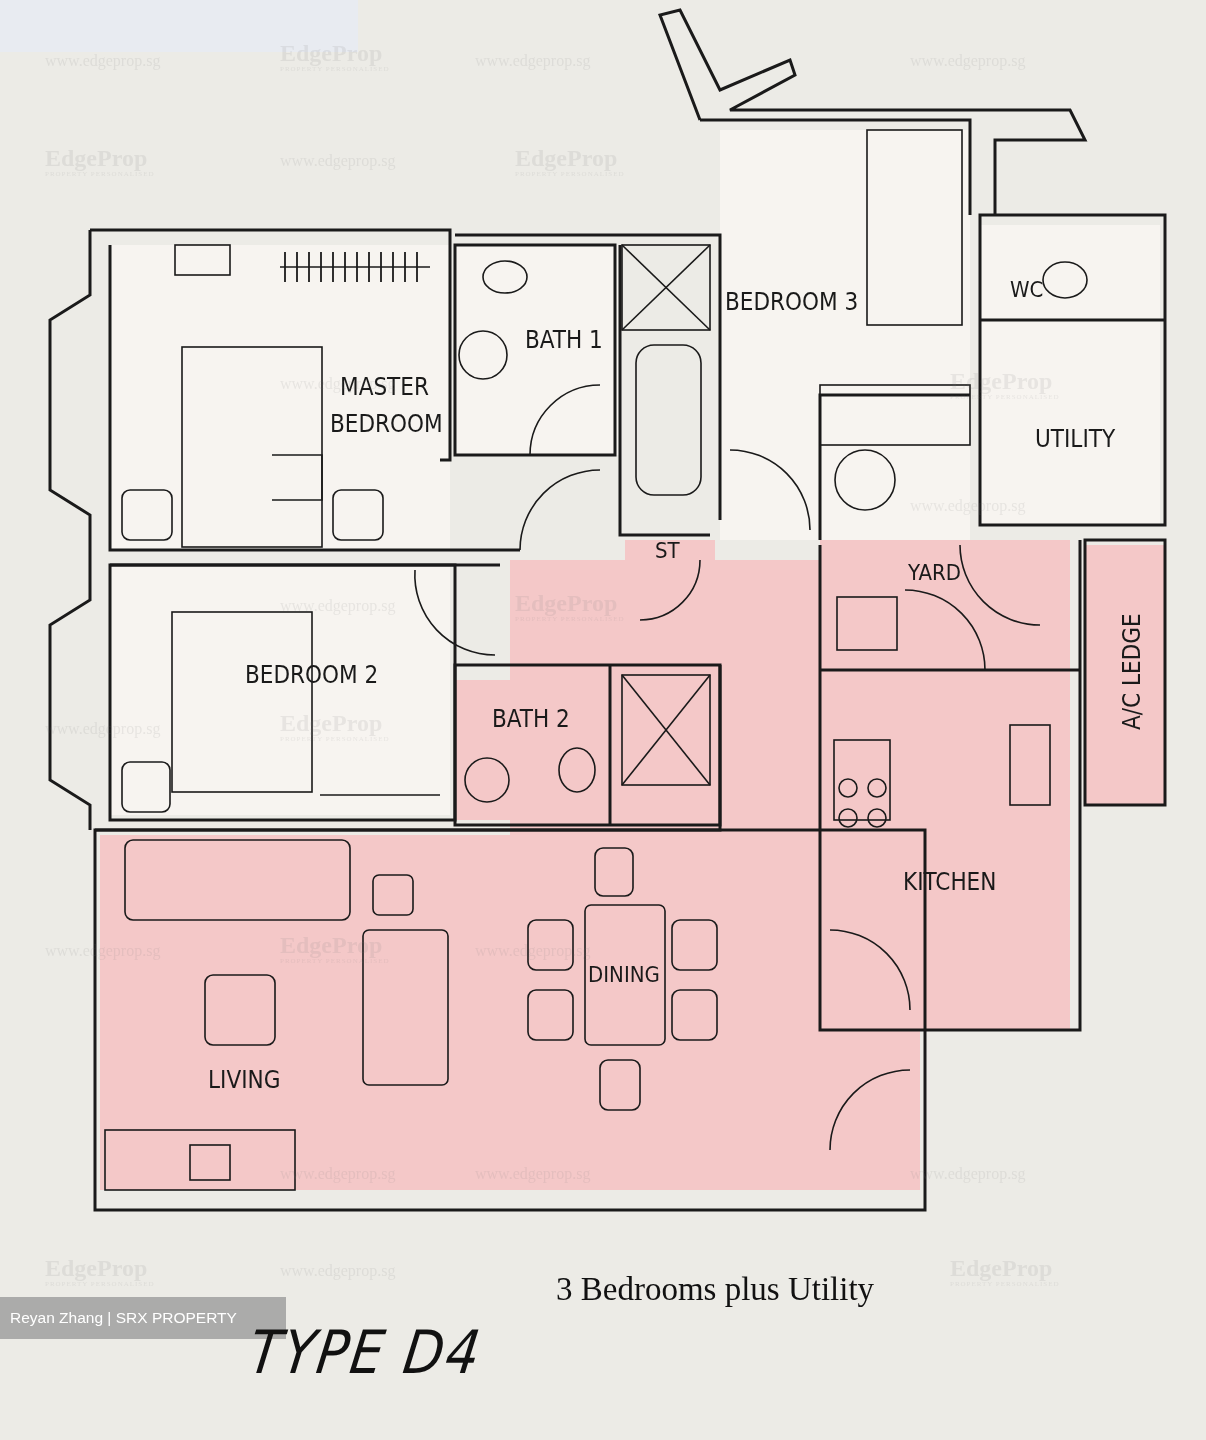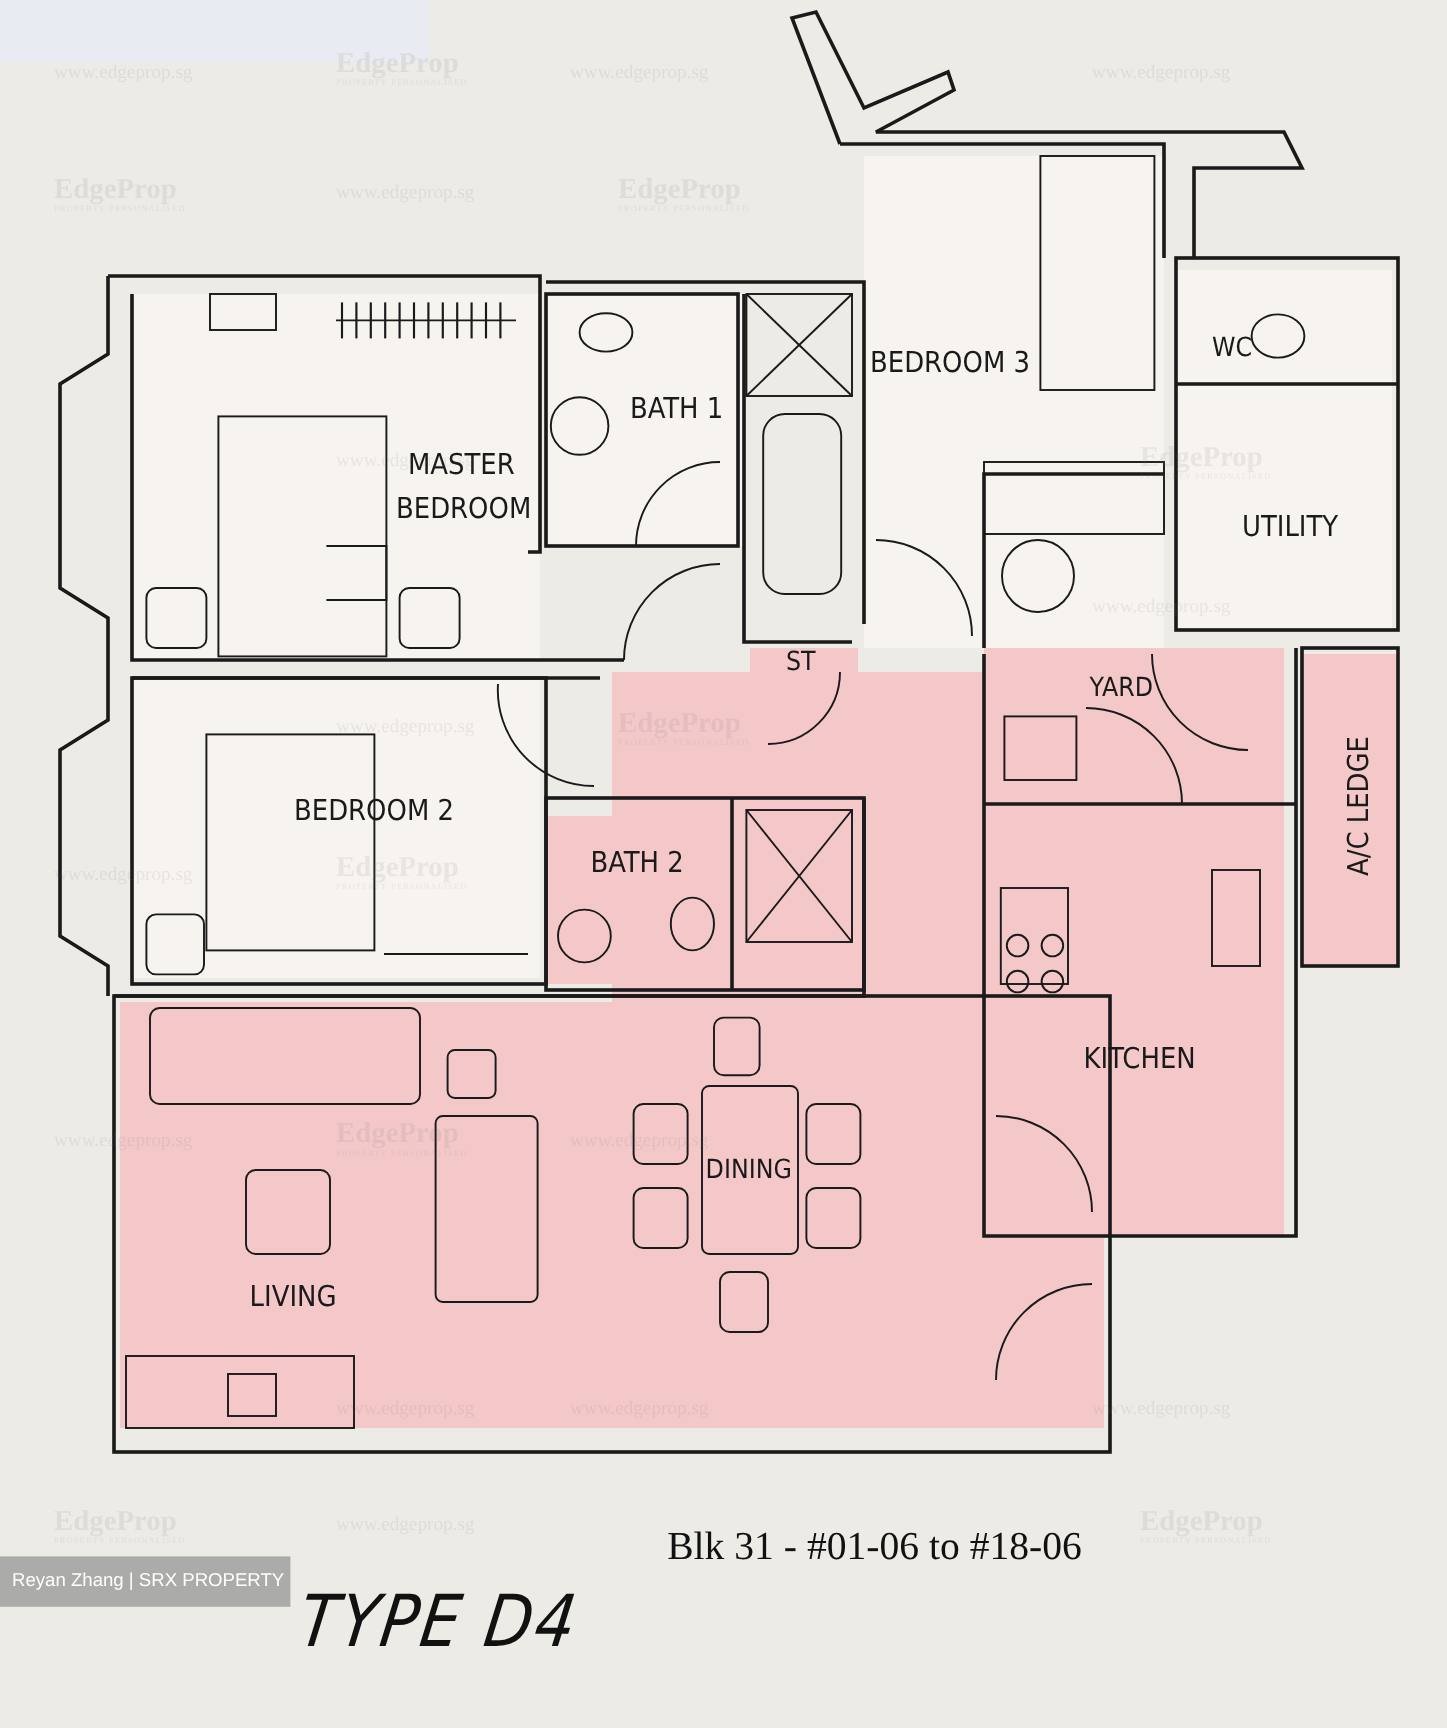--- a/index.html
+++ b/index.html
@@ -9,21 +9,21 @@
     font-family: "Liberation Sans", sans-serif;
   }
   .top-tab { position: absolute; left: 0; top: 0; width: 358px; height: 52px; background: #e8ebf1; }
   svg.plan { position: absolute; left: 0; top: 0; }
   .room-label { font-family: "DejaVu Sans", sans-serif; font-stretch: condensed; fill: #1a1a1a; }
   .wm { position: absolute; color: rgba(120,120,120,0.13); font-family: Liberation Serif, serif; white-space: nowrap; pointer-events: none; }
   .wm.url { font-size: 16px; }
   .wm.logo { font-size: 24px; font-weight: bold; }
   .wm.logo small { display: block; font-size: 7px; letter-spacing: 1px; font-weight: normal; margin-top: -2px; }
   .credit {
-    position: absolute; left: 0; top: 1297px; width: 242px; height: 42px;
+    position: absolute; left: 0; top: 1297px; width: 286px; height: 42px;
     background: rgba(150,150,150,0.75); color: #fff;
     font-size: 15.5px; line-height: 42px; padding-left: 10px; box-sizing: border-box;
   }
   .type-title {
     position: absolute; left: 250px; top: 1322px;
     font-family: "DejaVu Sans", sans-serif; font-size: 52px; font-style: italic;
     letter-spacing: 2px; color: #111; transform: skewX(-8deg) scaleY(1.15);
   }
   .info { position: absolute; left: 556px; top: 1272px; font-family: "Liberation Serif", serif; font-size: 33px; line-height: 35px; color: #111; }
   .info div { white-space: nowrap; }
@@ -190,14 +190,14 @@
 <div class="wm url" style="left:910px;top:1165px">www.edgeprop.sg</div>
 <div class="wm logo" style="left:45px;top:1255px"><span>EdgeProp</span><small>PROPERTY PERSONALISED</small></div>
 <div class="wm url" style="left:280px;top:1262px">www.edgeprop.sg</div>
 <div class="wm logo" style="left:950px;top:1255px"><span>EdgeProp</span><small>PROPERTY PERSONALISED</small></div>
 
 <div class="credit">Reyan Zhang | SRX PROPERTY</div>
 
 <div class="type-title">TYPE D4</div>
 
 <div class="info">
-  <div>Blk 31 - #01-06 to #18-06</div>
+  <div>3 Bedrooms plus Utility</div>
 </div>
 
 </body></html>

